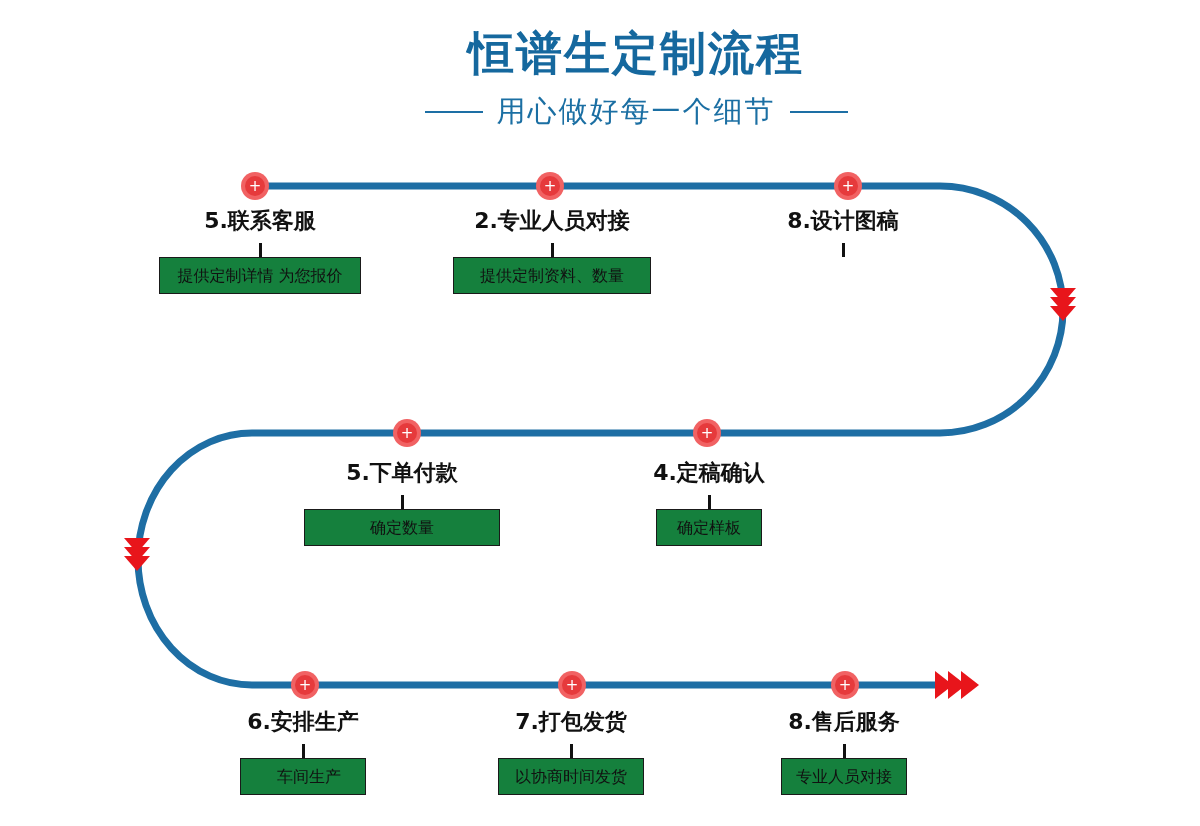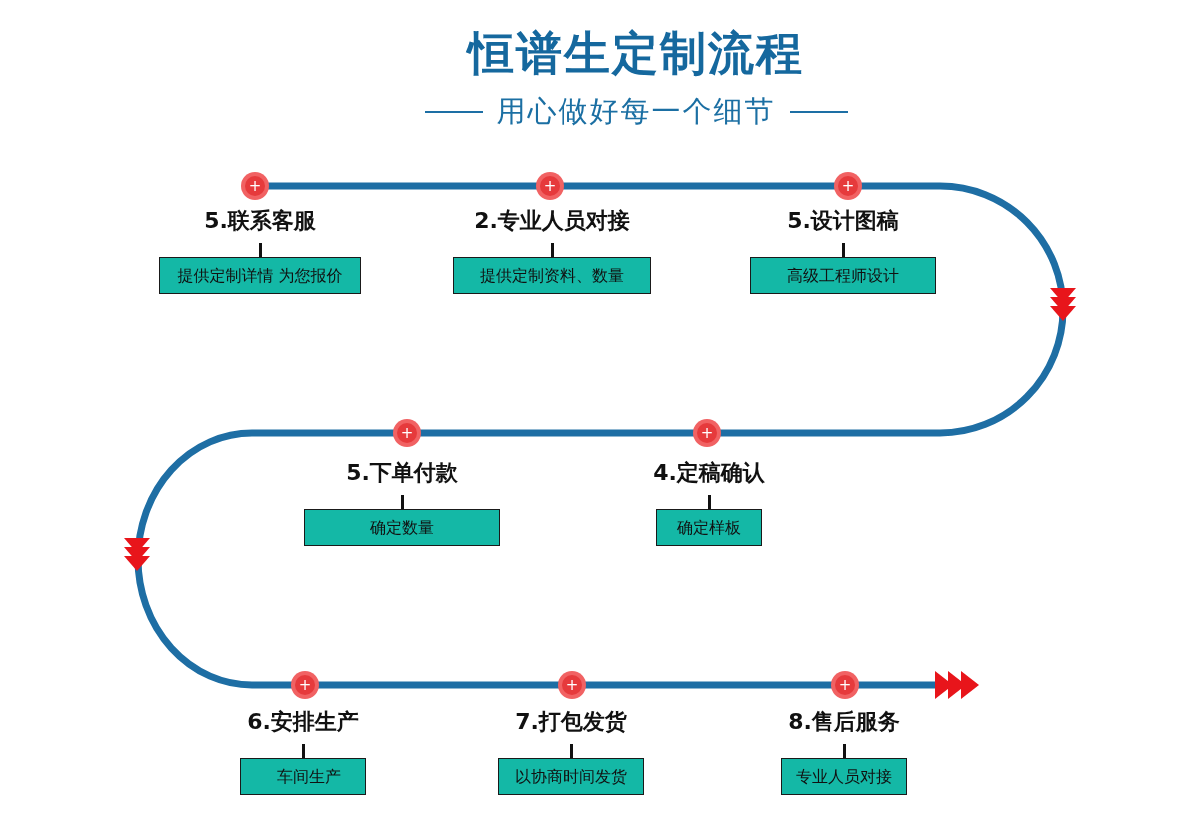--- a/index.html
+++ b/index.html
@@ -19,21 +19,21 @@
   
   .node{position:absolute;width:28px;height:28px;margin:-14px 0 0 -14px;border-radius:50%;
         background:#f16263;display:flex;align-items:center;justify-content:center;}
   .node-inner{width:20px;height:20px;border-radius:50%;background:#e63a3c;color:#ffffff;
         display:flex;align-items:center;justify-content:center;font-size:15px;line-height:1;font-weight:400;}
 
   
   .step{position:absolute;width:280px;margin-left:-140px;text-align:center;}
   .step-label{font-size:22px;font-weight:bold;color:#111111;line-height:27px;white-space:nowrap;}
   .step-tick{width:3px;height:14px;background:#111111;margin:9px auto 0 auto;}
-  .step-box{margin:0 auto;border:1px solid #1a1a1a;background:#14b8a6;height:35px;line-height:35px;
+  .step-box{margin:0 auto;border:1px solid #1a1a1a;background:#15803d;height:35px;line-height:35px;
         font-size:16px;color:#111111;white-space:nowrap;}
 </style>
 </head>
 <body>
 
 <div id="stage">
 
   <svg id="flow-svg" width="1200" height="826" viewBox="0 0 1200 826">
     <path d="M 255 186 H 940 A 123 123.5 0 0 1 940 433 H 252 A 114 126 0 0 0 252 685 H 938" fill="none" stroke="#1e6ea4" stroke-width="7"></path>
 
@@ -96,23 +96,22 @@
     <div class="step-box" style="width:200px;">提供定制详情 为您报价</div>
   </div>
 
   <div class="step" style="left:552px;top:207px;">
     <div class="step-label">2.专业人员对接</div>
     <div class="step-tick"></div>
     <div class="step-box" style="width:196px;">提供定制资料、数量</div>
   </div>
 
   <div class="step" style="left:843px;top:207px;">
-    <div class="step-label">5.设计图稿</div>
+    <div class="step-label">8.设计图稿</div>
     <div class="step-tick"></div>
-    <div class="step-box" style="width:184px;">高级工程师设计</div>
   </div>
 
   <div class="step" style="left:709px;top:459px;">
     <div class="step-label">4.定稿确认</div>
     <div class="step-tick"></div>
     <div class="step-box" style="width:104px;">确定样板</div>
   </div>
 
   <div class="step" style="left:402px;top:459px;">
     <div class="step-label">5.下单付款</div>

